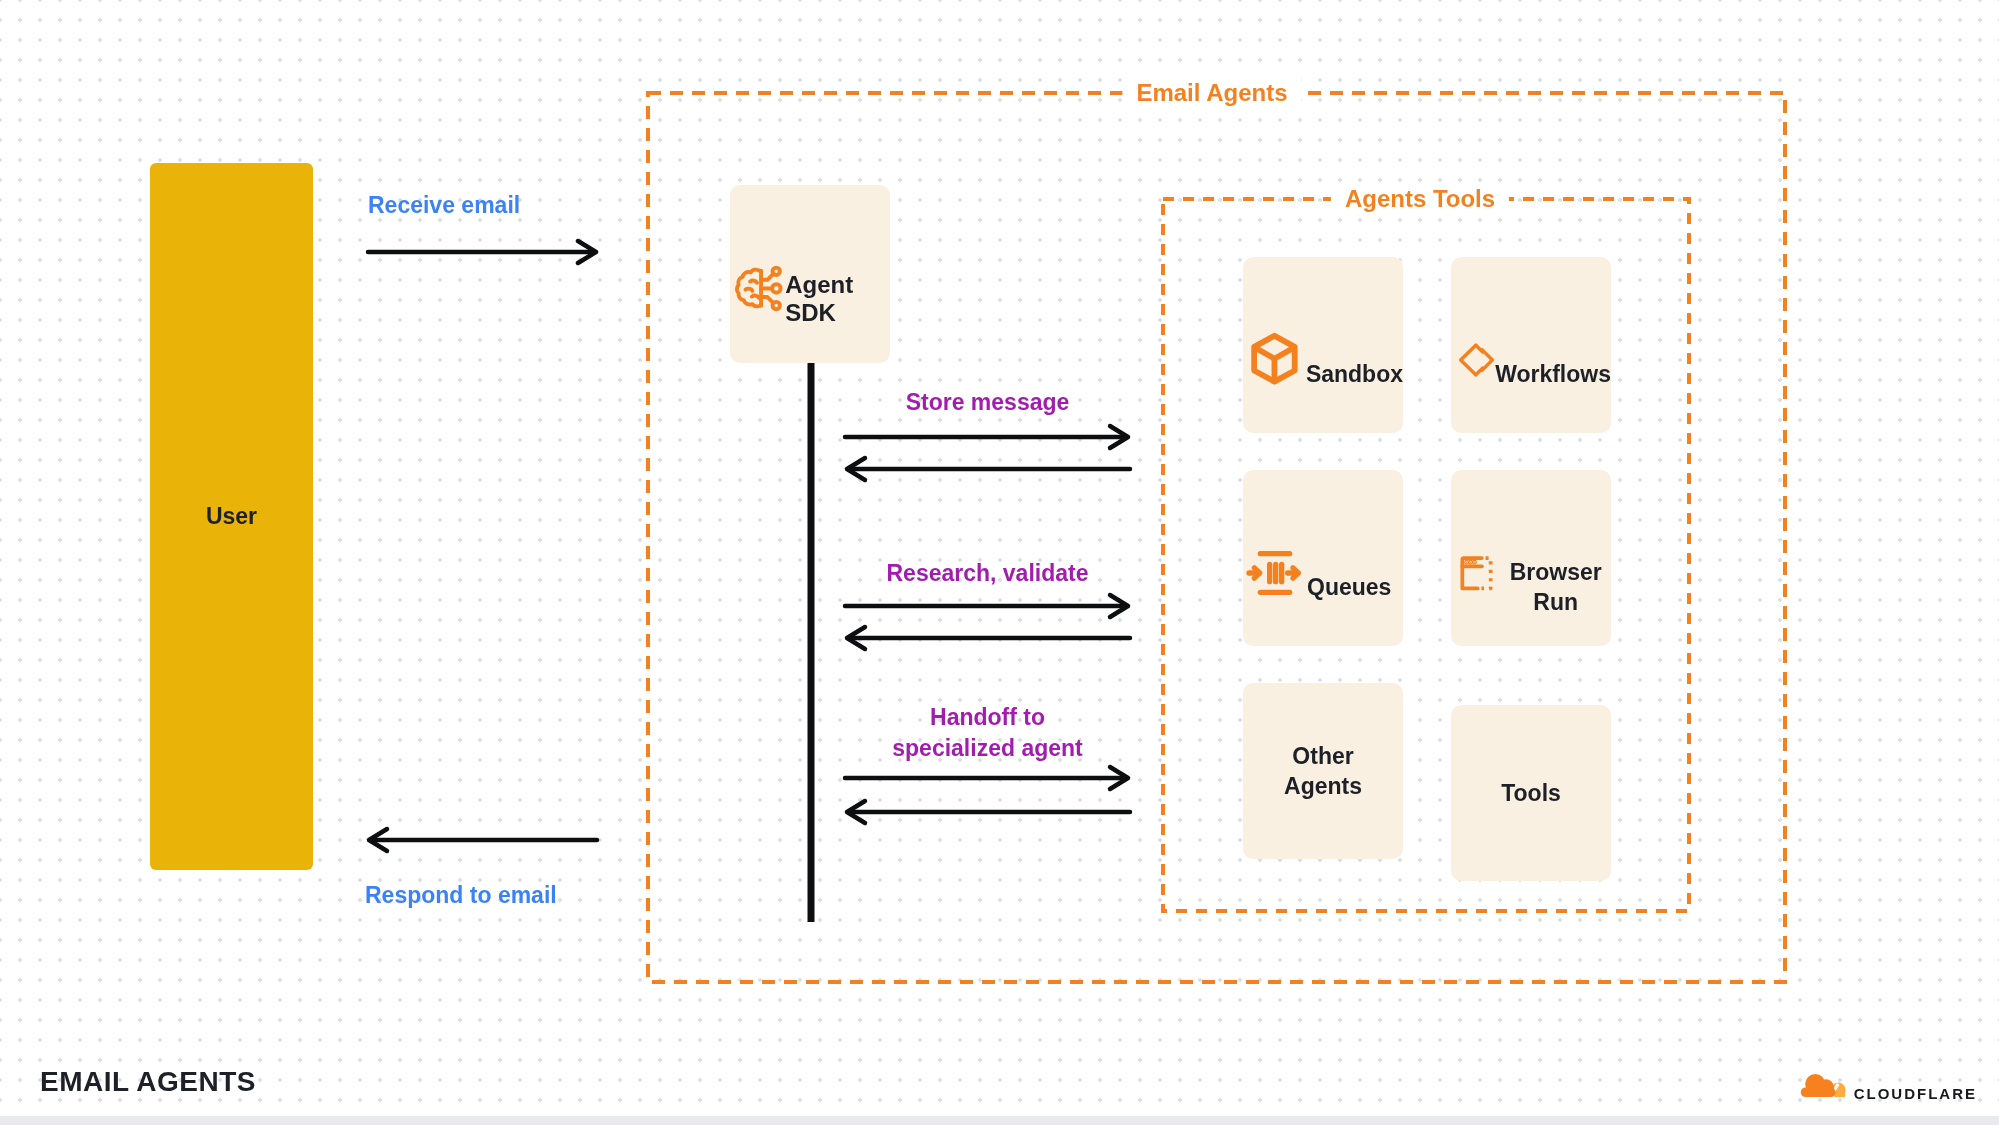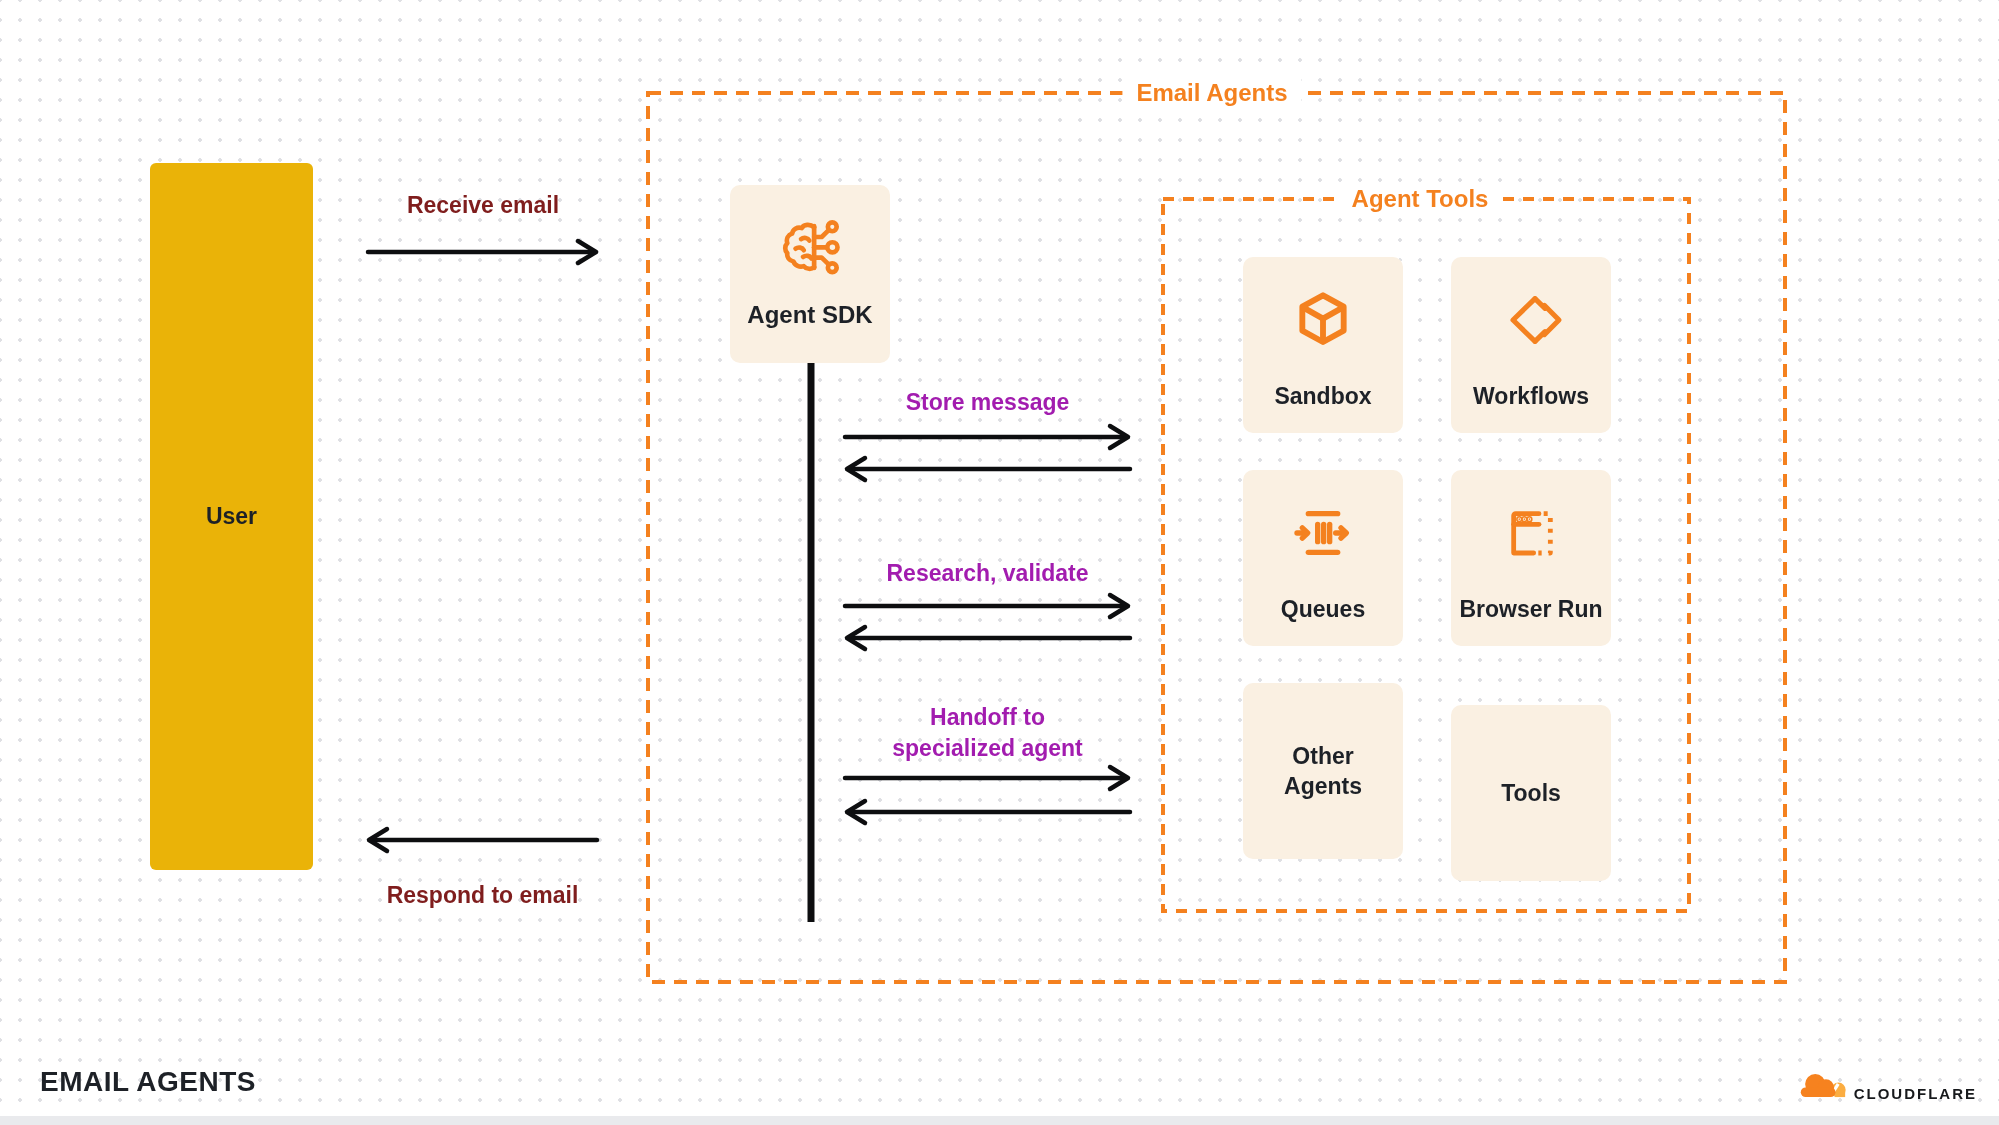--- a/index.html
+++ b/index.html
@@ -13,28 +13,28 @@
     background-size:20px 20px;background-position:10px 10px;
     border-radius:0 0 14px 14px;
   }
   .bottom-strip{position:absolute;left:0;bottom:0;width:1999px;height:9px;background:#e9eaed;}
   svg.overlay{position:absolute;left:0;top:0;pointer-events:none;}
   .frame-label{
     position:absolute;transform:translateX(-50%);
     background:#ffffff;padding:0 14px;line-height:32px;
     font-size:24px;font-weight:bold;color:#f4811f;white-space:nowrap;
   }
-  .card{position:absolute;border-radius:10px;background:#faf0e2;display:flex;flex-direction:column;align-items:center;}
+  .card{position:absolute;border-radius:10px;background:#faf0e2;display:flex;flex-direction:row;align-items:center;}
   .user-card{
     position:absolute;left:150px;top:163px;width:163px;height:707px;
     background:#eab308;border-radius:6px;display:flex;align-items:center;justify-content:center;
     font-size:23px;font-weight:bold;color:#1d2127;
   }
   .flow-label{
-    position:absolute;text-align:center;font-size:23px;font-weight:bold;color:#7f1d1d;line-height:30px;
+    position:absolute;font-size:23px;font-weight:bold;color:#3b82f6;line-height:30px;
   }
   .sdk-card{left:730px;top:185px;width:160px;height:178px;padding-top:30px;box-sizing:border-box;}
   .sdk-card .label{margin-top:20px;font-size:24px;font-weight:bold;color:#1d2127;}
   .msg-label{
     position:absolute;text-align:center;font-size:23px;font-weight:bold;color:#a21caf;line-height:31px;
   }
   .tool-card{width:160px;height:176px;box-sizing:border-box;}
   .tool-card.with-icon{padding-top:30px;}
   .tool-card.with-icon .label{margin-top:28px;}
   .tool-card.text-only{justify-content:center;}
@@ -98,21 +98,21 @@
         <polyline points="1110,767 1128,778 1110,789"></polyline>
       </g>
       <g>
         <line x1="1130" y1="812" x2="851" y2="812"></line>
         <polyline points="865,801 847,812 865,823"></polyline>
       </g>
     </g>
   </svg>
 
   <div class="frame-label" style="left:1212px;top:77px;">Email Agents</div>
-  <div class="frame-label" style="left:1420px;top:183px;">Agent Tools</div>
+  <div class="frame-label" style="left:1420px;top:183px;">Agents Tools</div>
 
   <div class="user-card">
     <span>User</span>
   </div>
 
   <div class="flow-label" style="left:368px;top:190px;width:230px;">Receive email</div>
   <div class="flow-label" style="left:365px;top:880px;width:235px;">Respond to email</div>
 
   <div class="card sdk-card">
     <svg width="66" height="66" viewBox="0 0 48 48" fill="none" stroke="#f4811f" stroke-width="3.4" stroke-linecap="round" stroke-linejoin="round">

